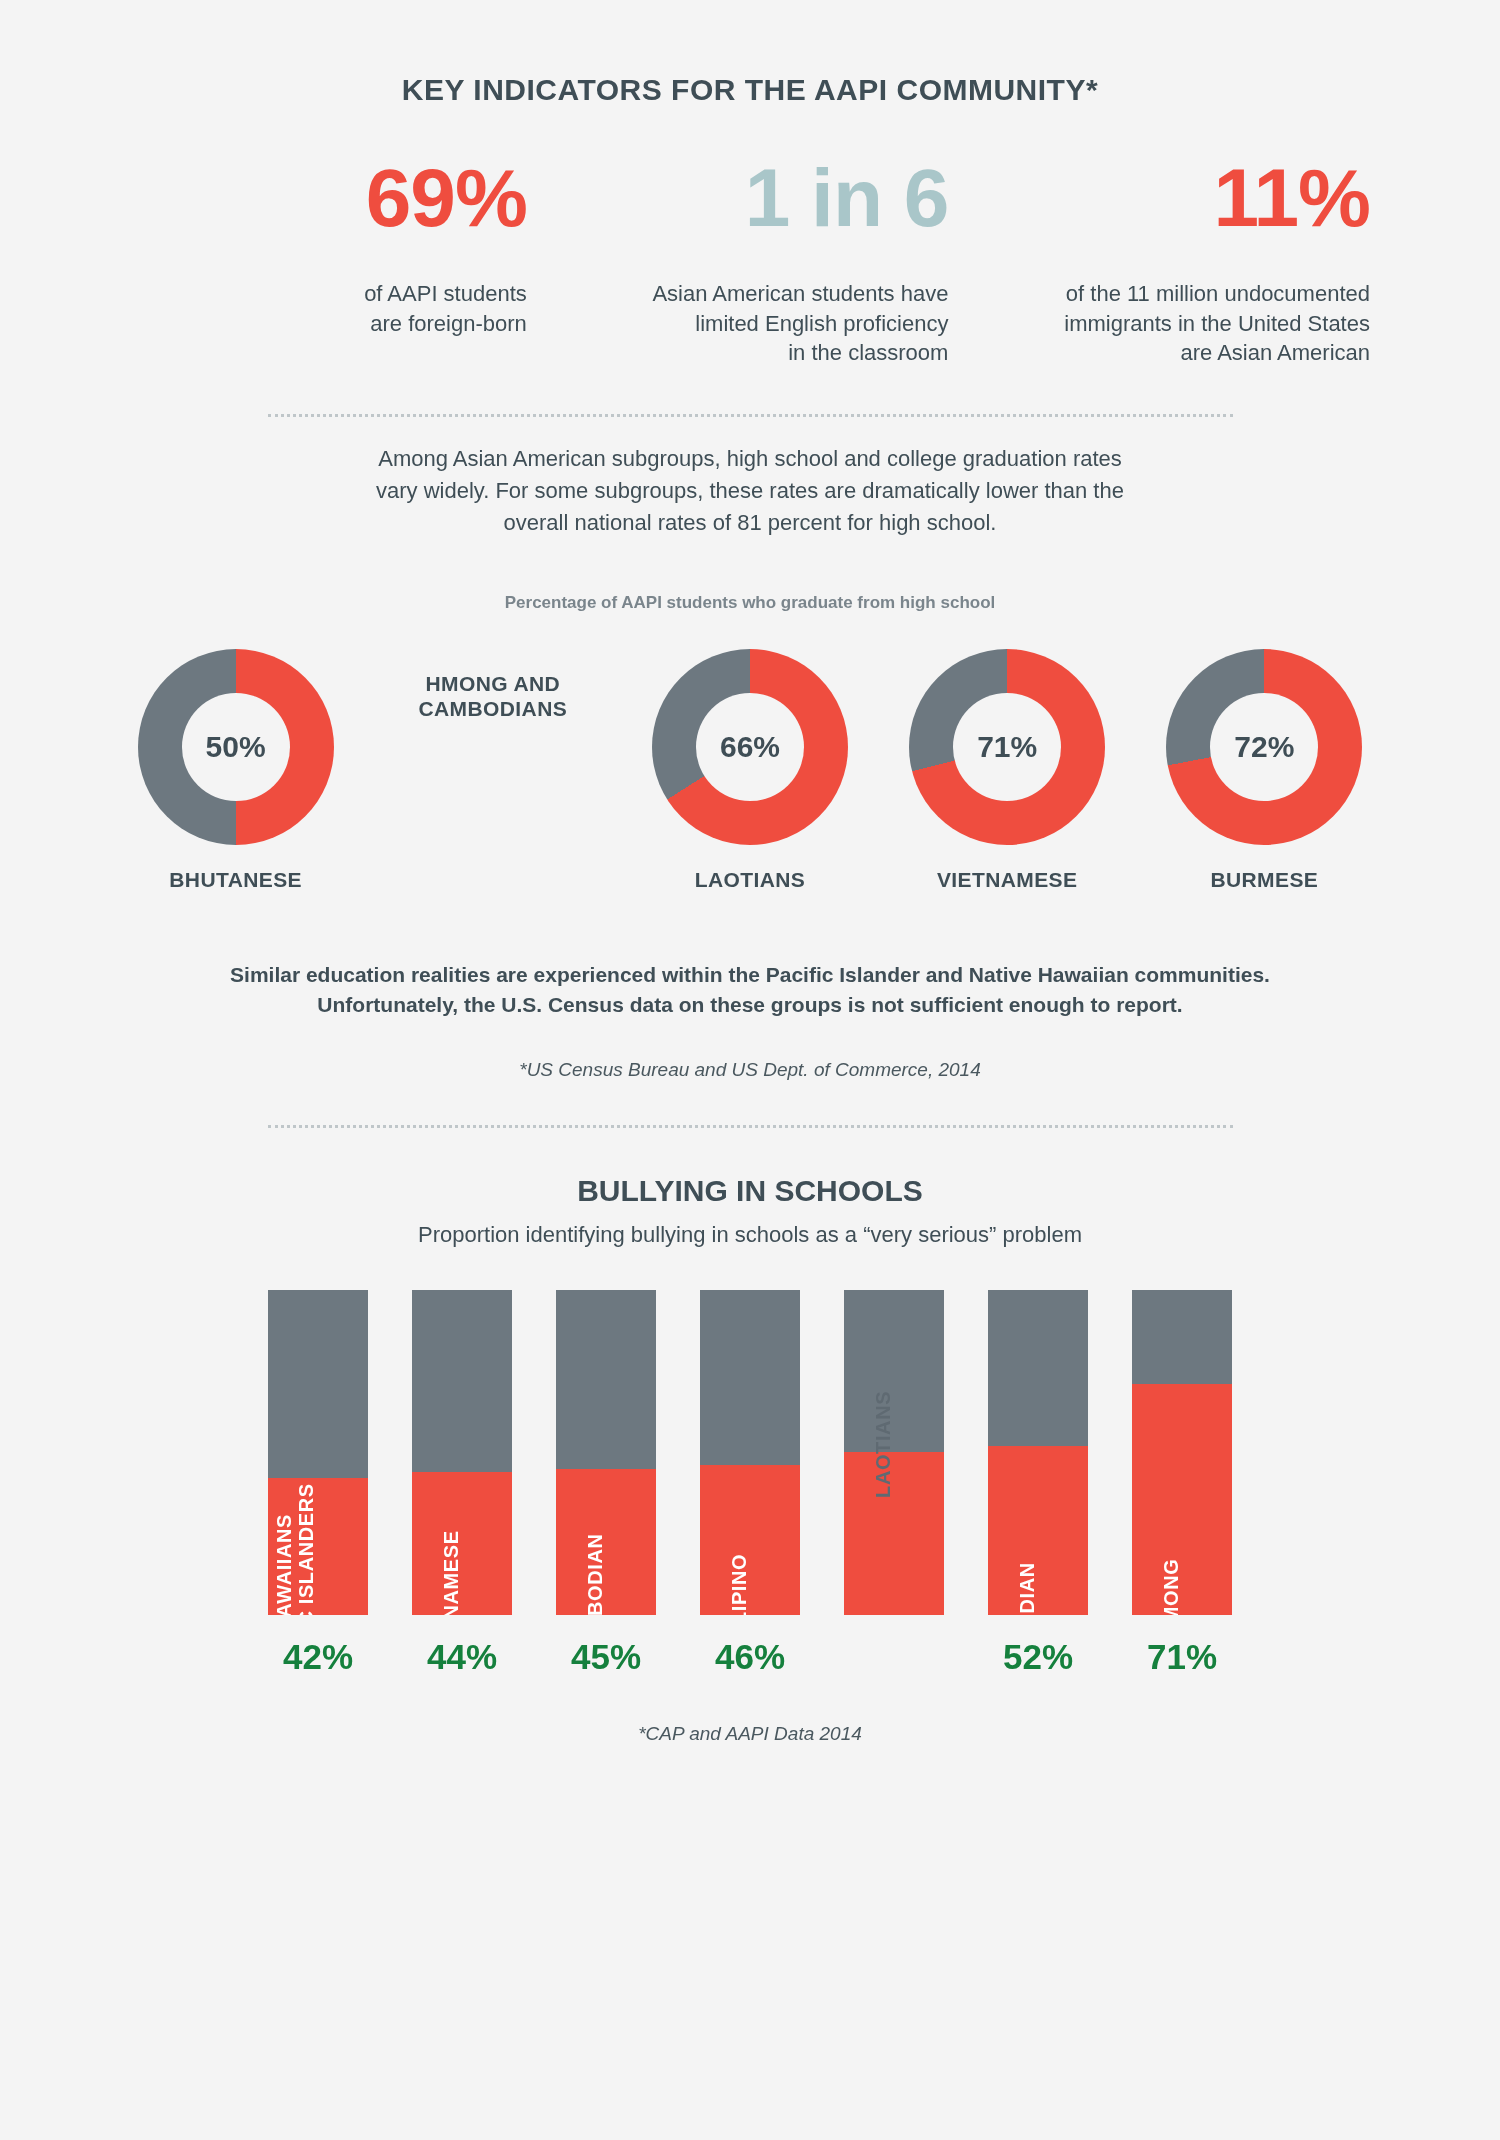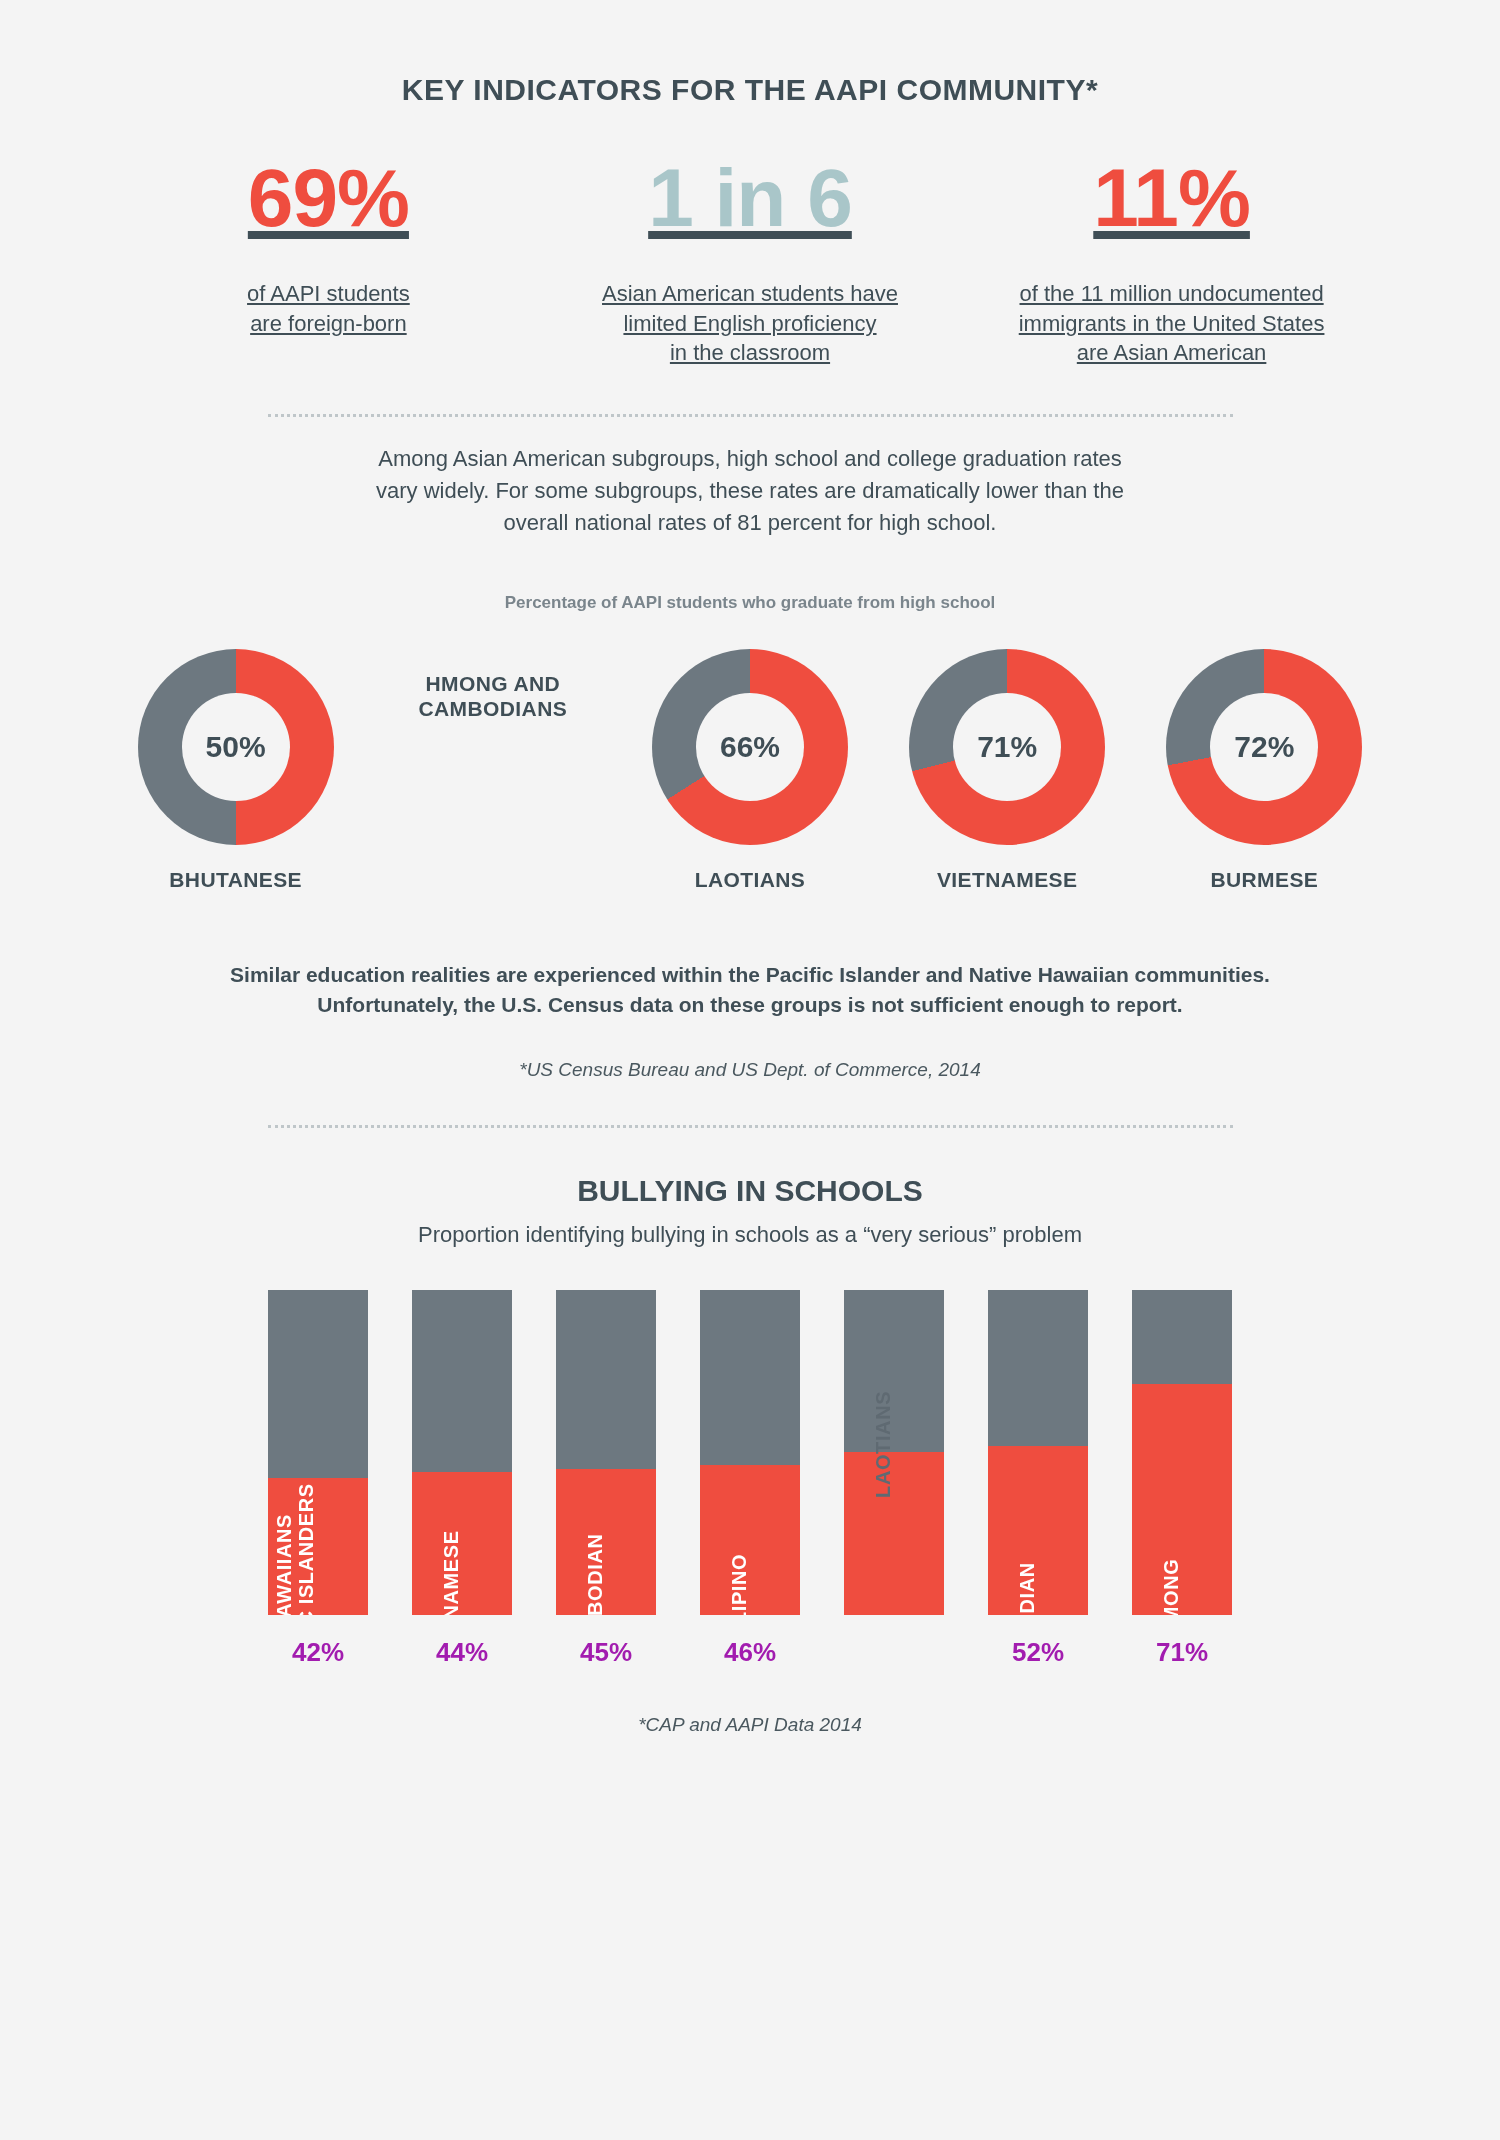--- a/index.html
+++ b/index.html
@@ -22,21 +22,21 @@
     letter-spacing: 0.5px;
     color: #3f4e56;
     margin-top: 18px;
   }
   .stats-row {
     display: flex;
     justify-content: space-between;
     margin-top: 50px;
     padding: 0 60px;
   }
-  .stat { width: 32%; text-align: center; text-decoration: underline; }
+  .stat { width: 32%; text-align: right; }
   .stat-big {
     font-size: 82px;
     font-weight: bold;
     letter-spacing: -1px;
     line-height: 1;
   }
   .stat-big.red { color: #ef4d3f; }
   .stat-big.blue { color: #a9c6c9; }
   .stat-desc {
     margin-top: 40px;
@@ -165,23 +165,23 @@
     color: #ffffff;
     font-size: 20px;
     font-weight: bold;
     letter-spacing: 0.6px;
     line-height: 1.12;
     text-align: left;
   }
   .bar-text.two-line { bottom: 16px; }
   .bar-value {
     margin-top: 22px;
-    font-size: 26px;
-    font-weight: bold;
-    color: #a21caf;
+    font-size: 35px;
+    font-weight: bold;
+    color: #15803d;
   }
   .footer-source {
     text-align: center;
     font-size: 19px;
     font-style: italic;
     color: #4a585f;
     margin-top: 46px;
   }
 </style>
 </head>

